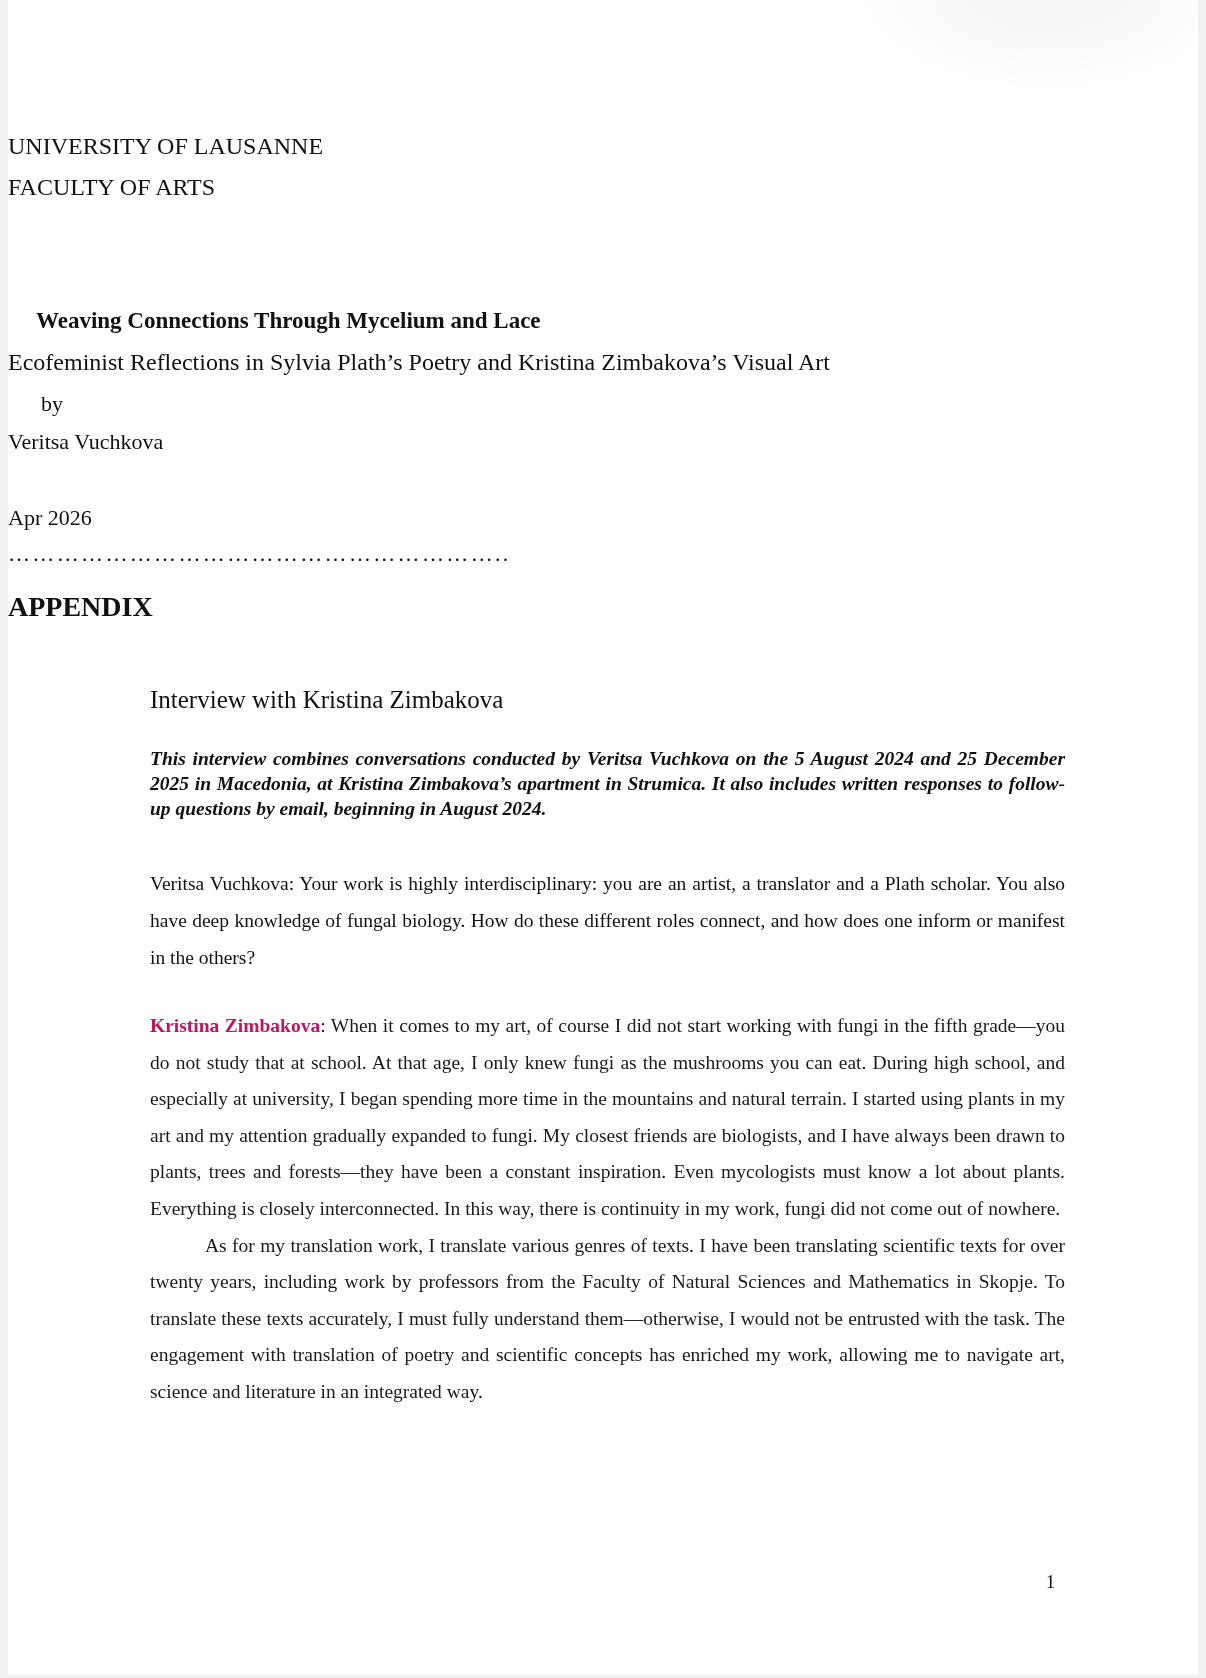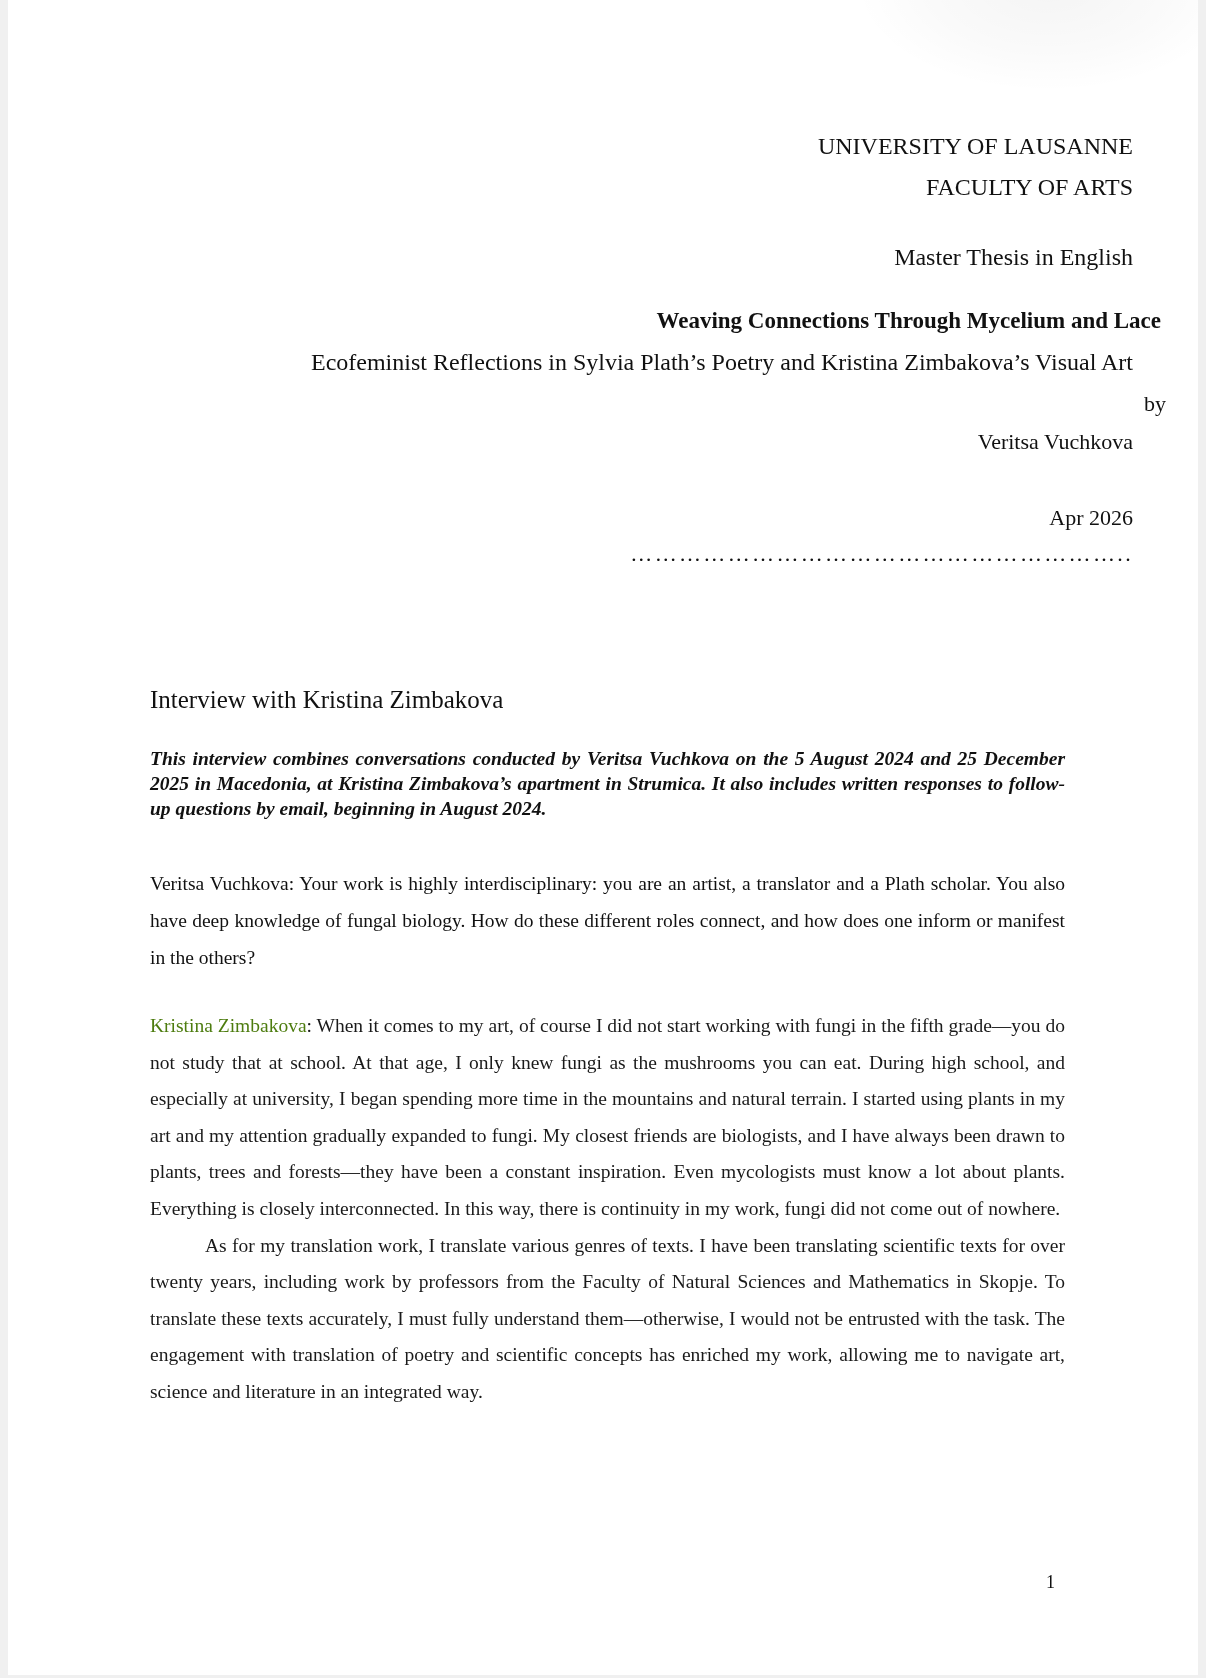--- a/index.html
+++ b/index.html
@@ -13,57 +13,57 @@
   .page {
     position: absolute; left: 8px; top: 0; width: 1190px; height: 1675px;
     background: #ffffff;
     overflow: hidden;
   }
   .shadow-blob {
     position: absolute; right: -40px; top: -120px; width: 380px; height: 210px;
     border-radius: 50%;
     background: radial-gradient(ellipse at center, rgba(0,0,0,0.045) 0%, rgba(0,0,0,0.02) 45%, rgba(0,0,0,0) 72%);
   }
-  .c { position: absolute; left: 0; width: 1125px; text-align: right; white-space: nowrap; }
+  .c { position: absolute; left: 0; width: 1125px; text-align: left; white-space: nowrap; }
   .t-univ { top: 133px; font-size: 24px; }
   .t-fac { top: 174px; font-size: 24px; }
   .t-master { top: 244px; font-size: 24px; }
   .t-title { top: 308px; font-size: 23px; font-weight: bold; padding-left: 28px; }
   .t-sub { top: 349px; font-size: 24px; }
   .t-by { top: 391px; font-size: 22px; padding-left: 33px; }
   .t-author { top: 429px; font-size: 22px; }
   .t-date { top: 505px; font-size: 22px; }
   .t-dots { top: 541px; font-size: 22px; letter-spacing: 2.35px; }
   .t-appendix { top: 591px; font-size: 28px; font-weight: bold; }
 
   .block { position: absolute; left: 142px; width: 915px; }
   .h-interview { top: 686px; font-size: 25px; }
   .intro { top: 746px; font-size: 19.5px; font-style: italic; font-weight: bold; line-height: 25px; text-align: justify; }
   .question { top: 865px; font-size: 19.5px; font-weight: normal; line-height: 37px; text-align: justify; }
   .answer { top: 1008px; font-size: 19.5px; line-height: 36.6px; text-align: justify; color: #1a1a1a; }
   .answer p { margin: 0; }
   .answer p.indent { text-indent: 55px; }
-  .speaker { font-weight: normal; color: #4d7c0f; }
+  .speaker { font-weight: bold; color: #be185d; }
   .page-num { position: absolute; left: 1038px; top: 1572px; font-size: 18px; }
 </style>
 </head>
 <body>
 
 <div class="page">
   <div class="shadow-blob"></div>
 
   <div class="c t-univ">UNIVERSITY OF LAUSANNE</div>
   <div class="c t-fac">FACULTY OF ARTS</div>
-  <div class="c t-master">Master Thesis in English</div>
   <div class="c t-title">Weaving Connections Through Mycelium and Lace</div>
   <div class="c t-sub">Ecofeminist Reflections in Sylvia Plath’s Poetry and Kristina Zimbakova’s Visual Art</div>
   <div class="c t-by">by</div>
   <div class="c t-author">Veritsa Vuchkova</div>
   <div class="c t-date">Apr 2026</div>
   <div class="c t-dots">……………………………………………………..</div>
+  <div class="c t-appendix">APPENDIX</div>
 
   <div class="block h-interview">Interview with Kristina Zimbakova</div>
   <div class="block intro">This interview combines conversations conducted by Veritsa Vuchkova on the 5 August 2024 and 25 December 2025 in Macedonia, at Kristina Zimbakova’s apartment in Strumica. It also includes written responses to follow-up questions by email, beginning in August 2024.</div>
   <div class="block question">Veritsa Vuchkova: Your work is highly interdisciplinary: you are an artist, a translator and a Plath scholar. You also have deep knowledge of  fungal biology. How do these different roles connect, and how does one inform or manifest in the others?</div>
 
   <div class="block answer">
     <p><span class="speaker">Kristina Zimbakova</span><span>: When it comes to my art, of  course I did not start working with fungi in the fifth grade—you do not study that at school. At that age, I only knew fungi as the mushrooms you can eat. During high school, and especially at university, I began spending more time in the mountains and natural terrain. I started using plants in my art and my attention gradually expanded to fungi. My closest friends are biologists, and I have always been drawn to plants, trees and forests—they have been a constant inspiration. Even mycologists must know a lot about plants. Everything is closely interconnected. In this way, there is continuity in my work, fungi did not come out of  nowhere.</span></p>
     <p class="indent">As for my translation work, I translate various genres of  texts. I have been translating scientific texts for over twenty years, including work by professors from the Faculty of  Natural Sciences and Mathematics in Skopje. To translate these texts accurately, I must fully understand them—otherwise, I would not be entrusted with the task. The engagement with translation of  poetry and scientific concepts has enriched my work, allowing me to navigate art, science and literature in an integrated way.</p>
   </div>
 

